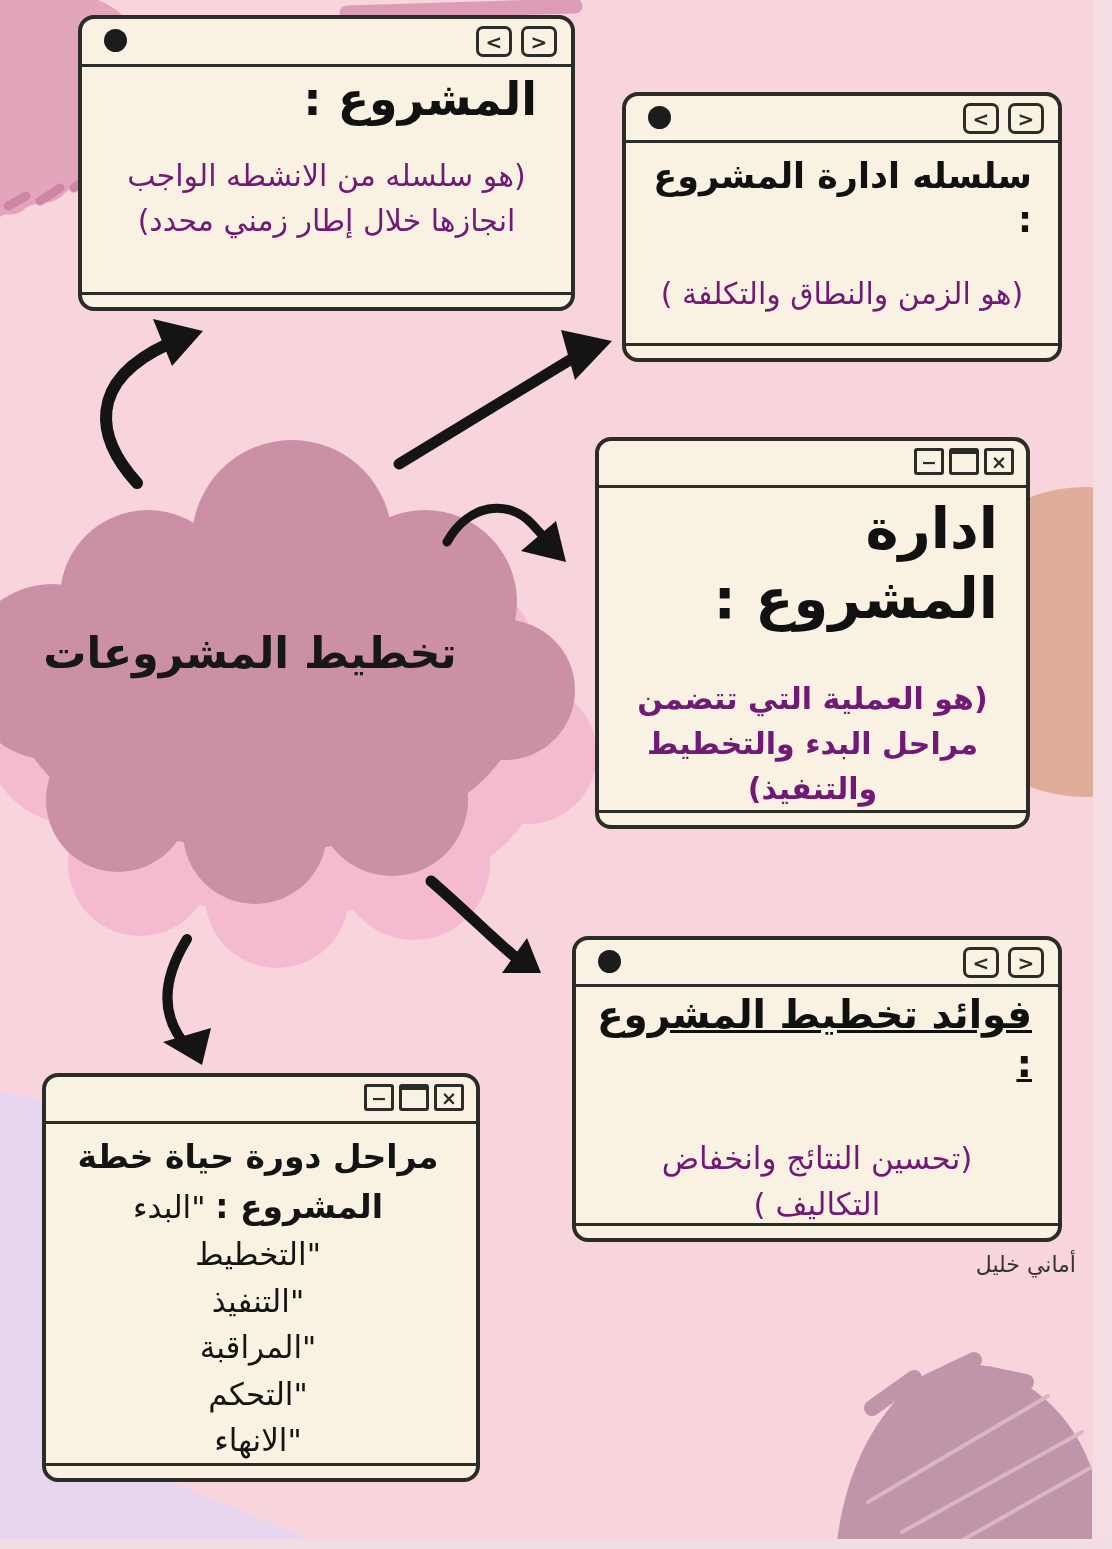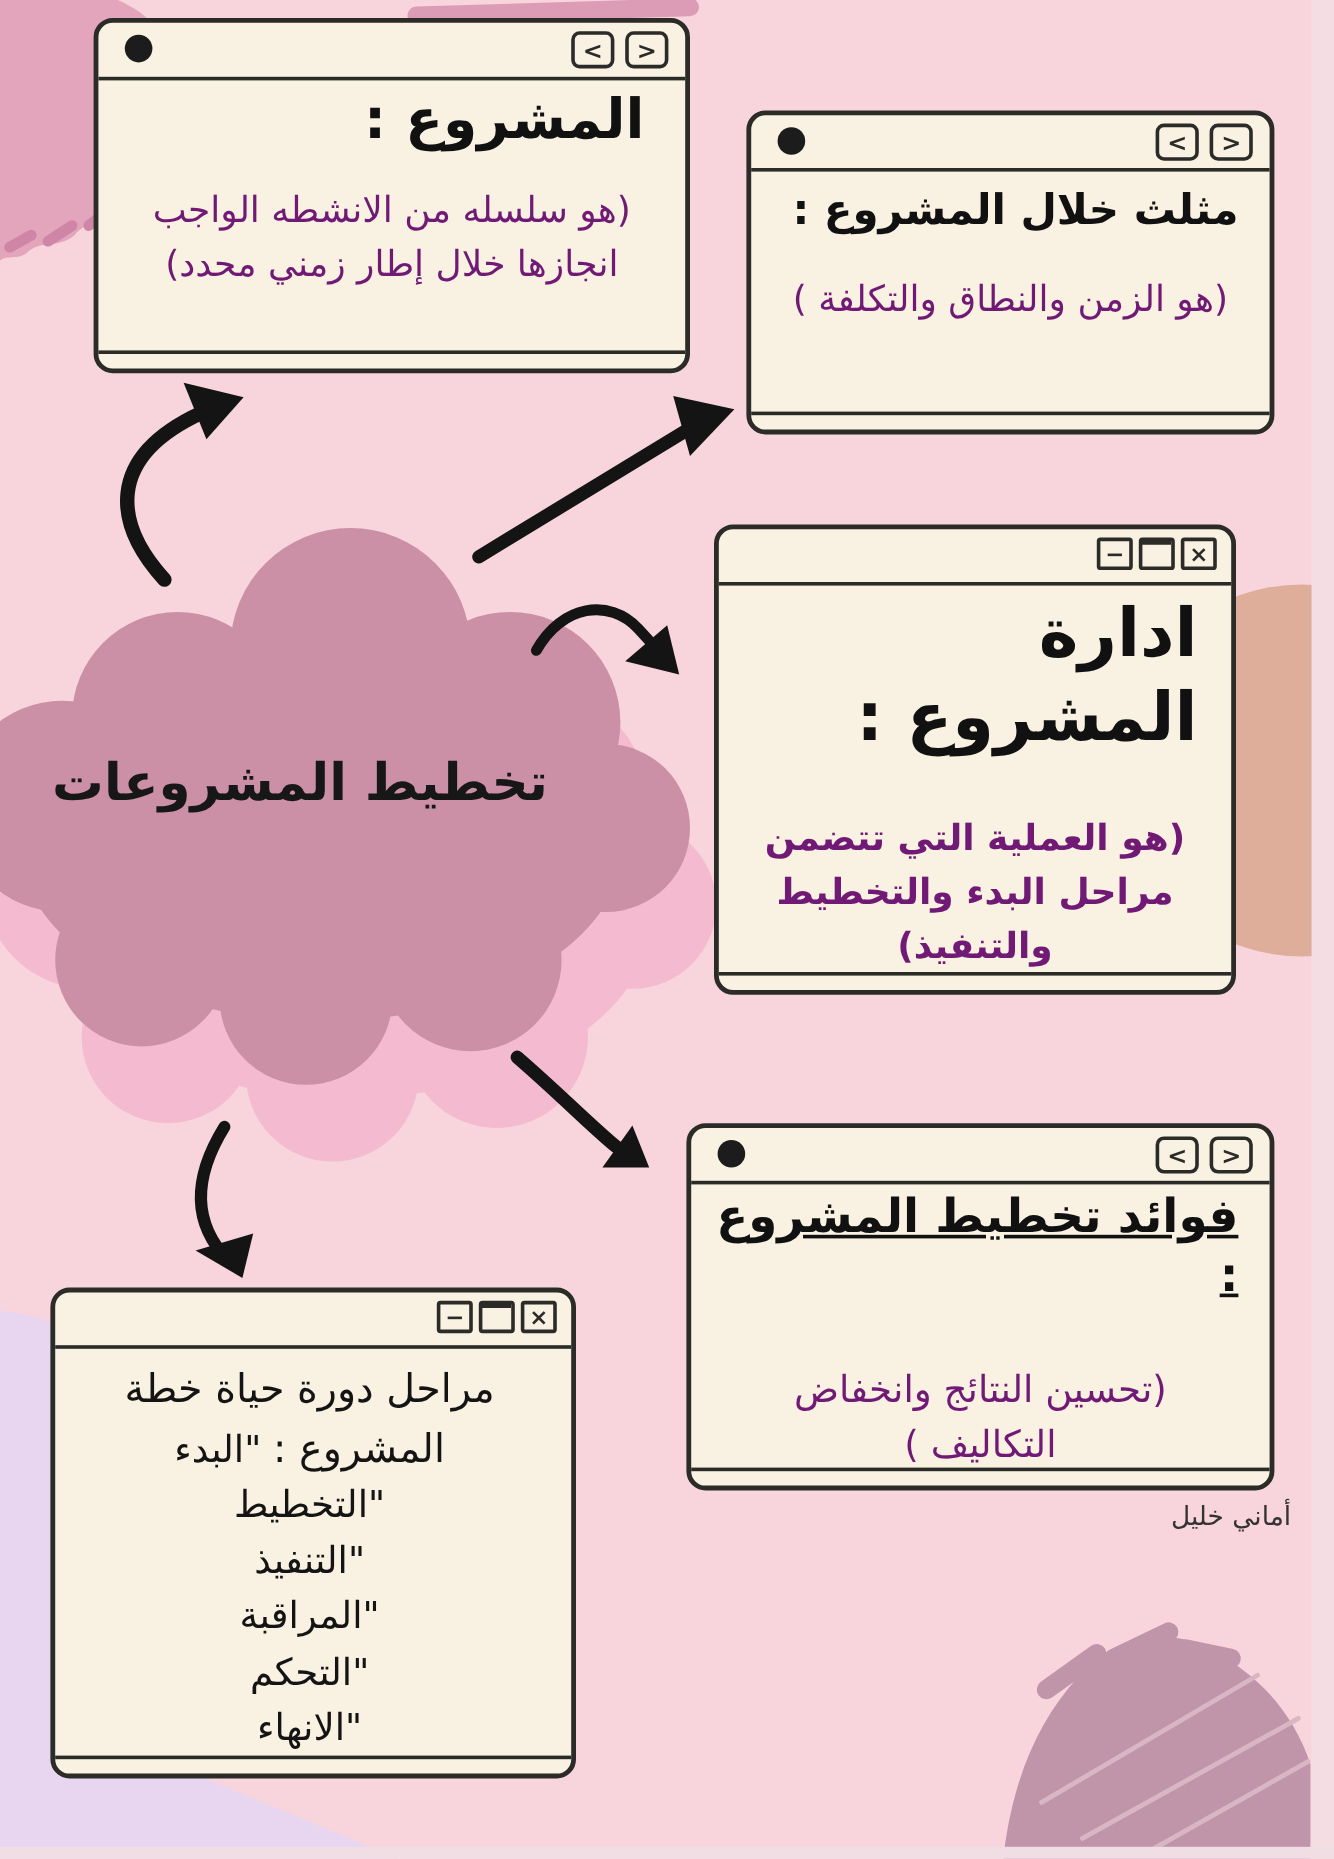--- a/index.html
+++ b/index.html
@@ -33,21 +33,21 @@
   #w2 .title{font-size:35px;padding:12px 26px 0 10px;}
   #w2 .body-text{font-size:30px;margin-top:28px;padding:0 18px;}
   #w3{left:595px;top:437px;width:435px;height:392px;}
   #w3 .title{font-size:56px;padding:6px 28px 0 10px;}
   #w3 .body-text{font-size:30px;margin-top:42px;padding:0 20px;font-weight:bold;}
   #w4{left:572px;top:936px;width:490px;height:306px;}
   #w4 .title{font-size:39px;padding:4px 26px 0 10px;text-decoration:underline;}
   #w4 .body-text{font-size:31px;margin-top:46px;padding:0 29px;}
   #w5{left:42px;top:1073px;width:438px;height:409px;}
   #w5 .content{direction:rtl;text-align:center;color:#141414;line-height:1.5;font-size:31px;padding:8px 20px 0 14px;}
-  #w5 .ph-title{font-weight:normal;font-size:33px;}
+  #w5 .ph-title{font-weight:bold;font-size:33px;}
   #w5 .ph-item{font-size:31px;}
   
   #signature{position:absolute;right:36px;top:1252px;z-index:2;font-size:22px;color:#333;direction:rtl;}
 </style>
 </head>
 <body>
 
 <div id="canvas">
 
   <svg id="bg-layer" class="layer" viewBox="0 0 1112 1549">
@@ -126,21 +126,21 @@
   </div>
 
   <div class="win" id="w2">
     <div class="bar">
       <div class="dot"></div>
       <div class="nav-btns">
         <div class="nav-btn">&lt;</div>
         <div class="nav-btn">&gt;</div>
       </div>
     </div>
-    <div class="title">مثلث خلال المشروع :</div>
+    <div class="title">سلسله ادارة المشروع :</div>
     <div class="body-text">(هو الزمن والنطاق والتكلفة )</div>
     <div class="footer-line"></div>
   </div>
 
   <div class="win" id="w3">
     <div class="bar">
       <div class="sys-btns">
         <div class="sys-btn">−</div>
         <div class="sys-btn max"></div>
         <div class="sys-btn">×</div>

